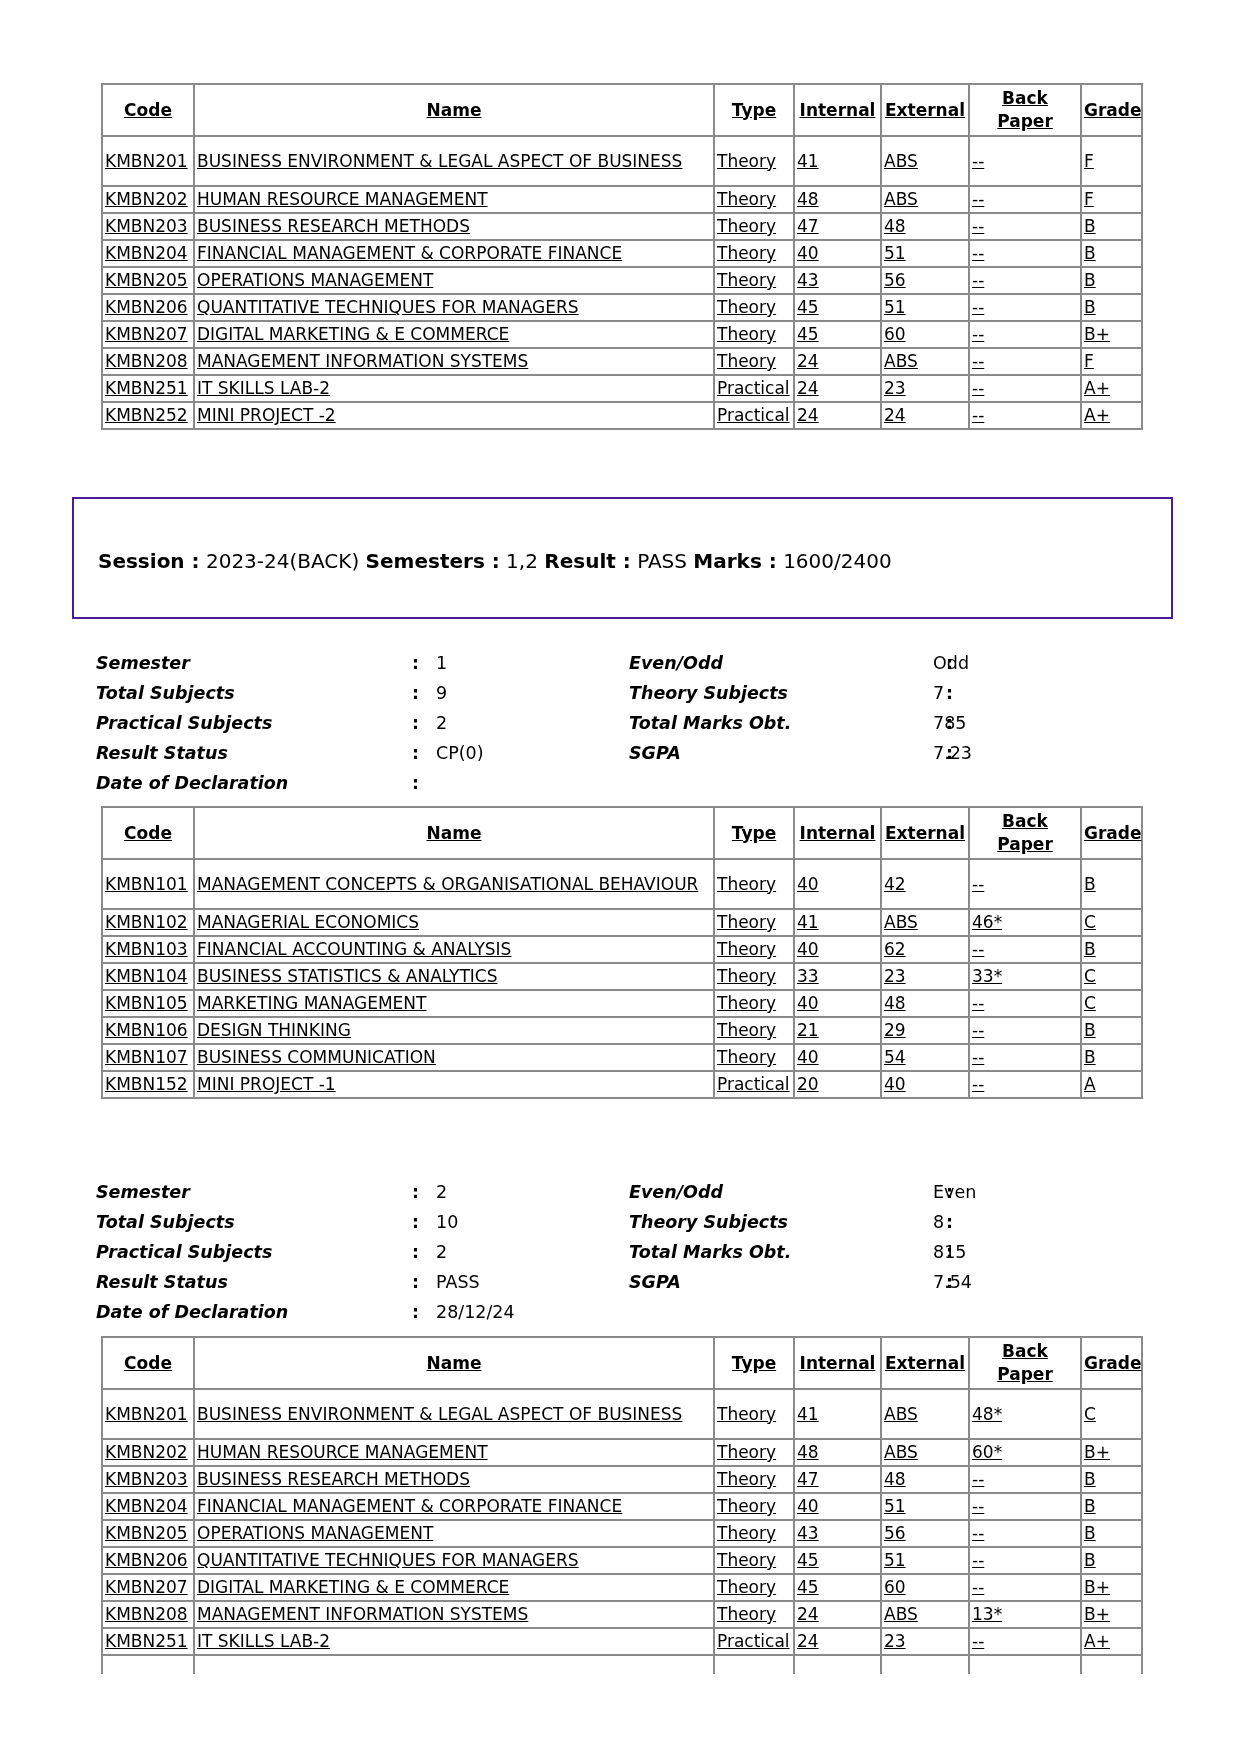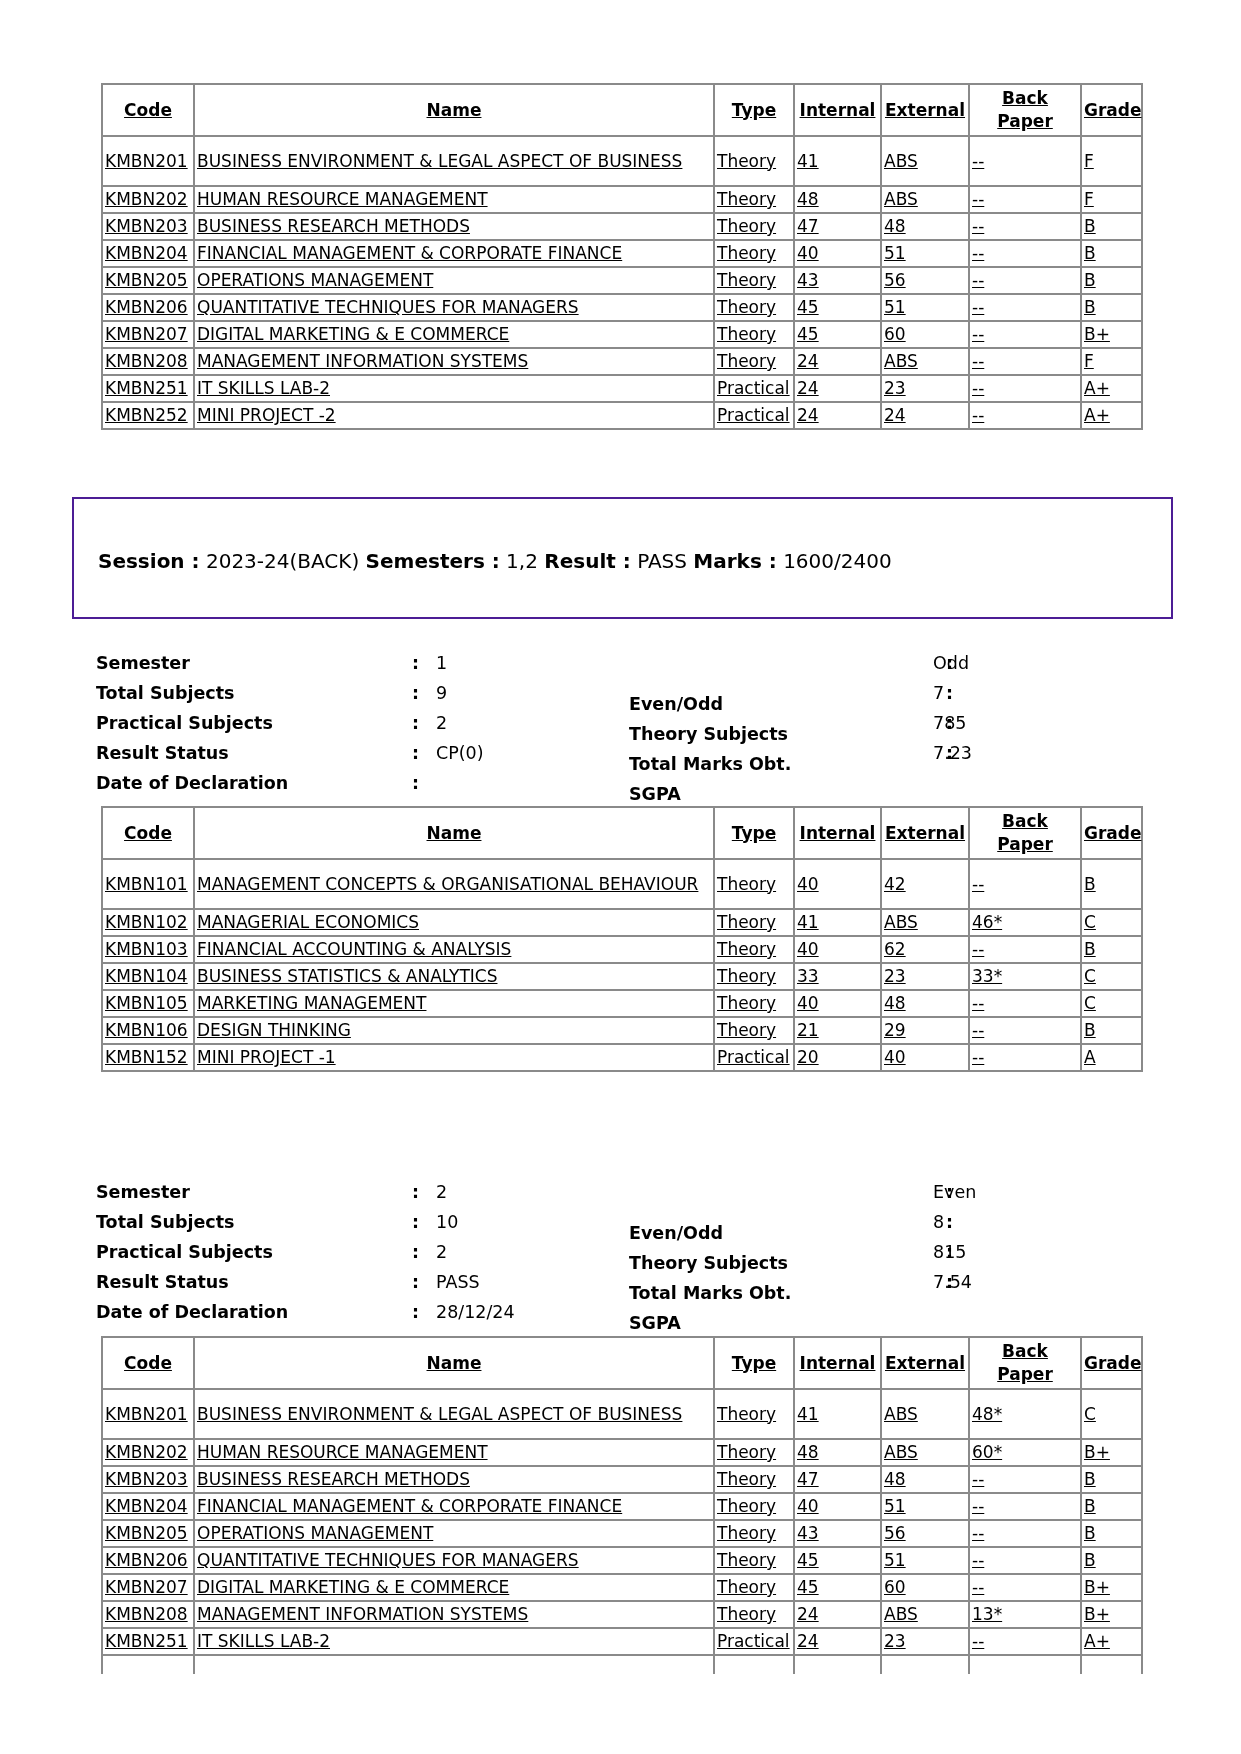--- a/index.html
+++ b/index.html
@@ -37,25 +37,25 @@
     position: absolute; left: 72px; top: 497px; width: 1101px; height: 122px;
     border: 2px solid #4c1d95; box-sizing: border-box;
   }
   .session-line {
     position: absolute; left: 24px; top: 50px; font-size: 20px; white-space: nowrap;
   }
   .session-line b { font-weight: bold; }
 
   .info { position: absolute; left: 96px; width: 1060px; }
   .info .row { position: relative; height: 30px; font-size: 17.5px; line-height: 30px; }
-  .info .lbl { position: absolute; font-weight: bold; }
+  .info .lbl { position: absolute; font-weight: bold; font-style: italic; }
   .info .col1 { left: 0; }
   .info .colon1 { left: 316px; font-weight: bold; position: absolute; }
   .info .val1 { left: 340px; position: absolute; }
-  .info .col2 { left: 533px; margin-top: 41px; }
+  .info .col2 { left: 533px; }
   .info .colon2 { left: 850px; font-weight: bold; position: absolute; }
   .info .val2 { left: 837px; position: absolute; }
   #info1 { top: 648px; }
   #info2 { top: 1177px; }
 </style>
 </head>
 <body>
 
 <table class="marks" id="t1">
   <colgroup>
@@ -295,20 +295,29 @@
       <tr>
         <td>KMBN106</td>
         <td>DESIGN THINKING</td>
         <td>Theory</td>
         <td>21</td>
         <td>29</td>
         <td>--</td>
         <td>B</td>
       </tr>
       <tr>
+        <td>KMBN107</td>
+        <td>BUSINESS COMMUNICATION</td>
+        <td>Theory</td>
+        <td>40</td>
+        <td>54</td>
+        <td>--</td>
+        <td>B</td>
+      </tr>
+      <tr>
         <td>KMBN152</td>
         <td>MINI PROJECT -1</td>
         <td>Practical</td>
         <td>20</td>
         <td>40</td>
         <td>--</td>
         <td>A</td>
       </tr>
     </tbody>
 </table>

